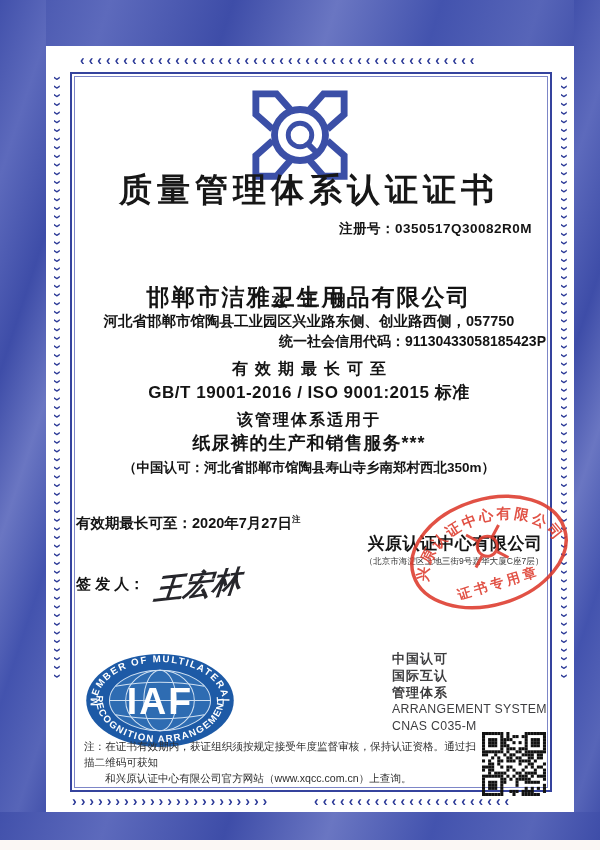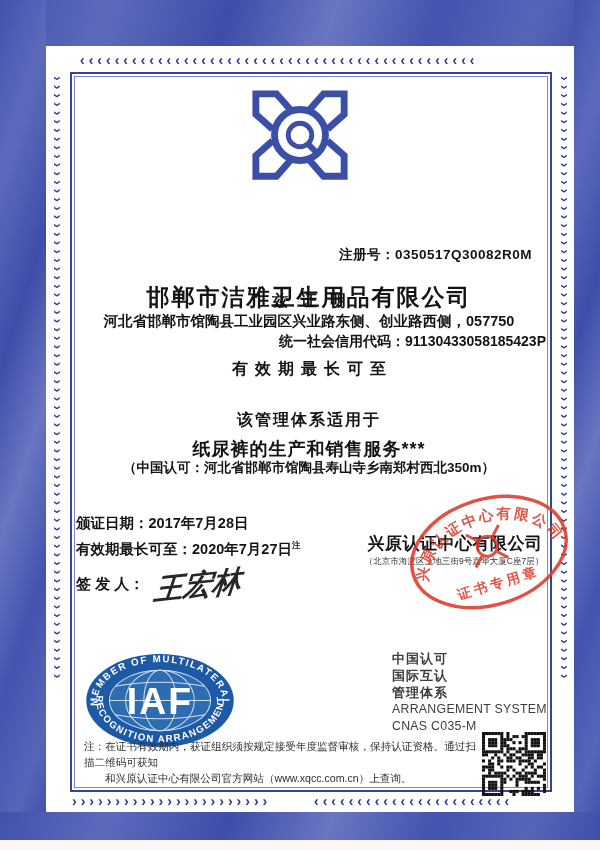--- a/index.html
+++ b/index.html
@@ -15,29 +15,29 @@
   
   .chev{position:absolute;color:#2c3a97;font-weight:900;font-size:14px;line-height:14px;
         letter-spacing:4px;white-space:nowrap;overflow:hidden;}
   .chev.vert{transform:rotate(90deg);transform-origin:left top;}
   
   .frame{position:absolute;left:70px;top:72px;width:478px;height:716px;border:2px solid #35439d;}
   .frame::after{content:'';position:absolute;inset:2px;border:1px solid #7d86c7;}
   
   .c{position:absolute;left:72px;width:474px;text-align:center;}
   .title{font-size:33px;font-weight:700;letter-spacing:5px;color:#171717;}
-  .reg{position:absolute;right:68px;font-size:13.5px;font-weight:700;letter-spacing:.5px;margin-top:26px;}
+  .reg{position:absolute;right:68px;font-size:13.5px;font-weight:700;letter-spacing:.5px;}
   .hereby{font-size:16px;font-weight:700;letter-spacing:13px;text-indent:13px;}
   .company{font-size:23px;font-weight:700;letter-spacing:2px;}
   .addr{font-size:14.5px;font-weight:700;}
   .credit{font-size:14px;font-weight:700;text-align:right;}
   .conform{font-size:16px;font-weight:700;letter-spacing:7px;text-indent:7px;}
   .standard{font-size:17px;font-weight:700;letter-spacing:.5px;}
   .scopehead{font-size:16px;font-weight:700;letter-spacing:2px;}
-  .scopetext{font-size:18px;font-weight:700;letter-spacing:1px;margin-top:6px;}
+  .scopetext{font-size:18px;font-weight:700;letter-spacing:1px;}
   .sites{font-size:13.5px;font-weight:700;}
   .dates{position:absolute;left:76px;font-size:14.5px;font-weight:700;}
   .dates .row{margin-bottom:7px;white-space:nowrap;}
   .dates sup{font-size:8.5px;}
   .signline{position:absolute;left:76px;font-size:15px;font-weight:700;}
   .signature{display:inline-block;font-family:"DejaVu Serif","Liberation Serif",serif;
              font-style:italic;font-weight:700;font-size:29px;color:#26262b;
              transform:rotate(-6deg) skewX(-12deg);margin-left:10px;vertical-align:-6px;}
   .issuer{position:absolute;left:350px;width:210px;text-align:center;}
   .issuer-name{font-size:17px;font-weight:700;letter-spacing:.5px;}
@@ -82,41 +82,40 @@
         <polyline points="27,58 10,73 10,94 31,94 46,77"></polyline>
         <polyline points="83,58 100,73 100,94 79,94 64,77"></polyline>
       </g>
       <g stroke="#3b4fa7" fill="none">
         <circle cx="55" cy="52" r="12" stroke-width="5"></circle>
         <path d="M63,61 L73,71" stroke-width="6"></path>
       </g>
     </svg>
   </div>
 
+  <div class="c title" style="top:168px;">质量管理体系认证证书</div>
   <div class="reg" style="top:220px;">
     <span>注册号：</span><span>0350517Q30082R0M</span>
   </div>
 
   <div class="c hereby" style="top:259px;margin-top:32px;">兹证明</div>
   <div class="c company" style="top:282px;">邯郸市洁雅卫生用品有限公司</div>
   <div class="c addr" style="top:312px;">河北省邯郸市馆陶县工业园区兴业路东侧、创业路西侧，057750</div>
   <div class="c credit" style="top:333px;">
     <span>统一社会信用代码：</span><span>91130433058185423P</span>
   </div>
 
   <div class="c conform" style="top:359px;">有效期最长可至</div>
+  <div class="c standard" style="top:381px;">GB/T 19001-2016 / ISO 9001:2015 标准</div>
 
   <div class="c scopehead" style="top:410px;">该管理体系适用于</div>
   <div class="c scopetext" style="top:431px;">纸尿裤的生产和销售服务***</div>
   <div class="c sites" style="top:459px;">（中国认可：河北省邯郸市馆陶县寿山寺乡南郑村西北350m）</div>
 
   <div class="dates" style="top:514px;">
-    <div class="row">
-      <span>颁证日期：</span><span>2017年7月28日</span>
-    </div>
     <div class="row">
       <span>有效期最长可至：</span><span>2020年7月27日</span><sup>注</sup>
     </div>
   </div>
   <div class="signline" style="top:566px;">
     <span>签 发 人：</span><span class="signature">王宏林</span>
   </div>
 
   <div class="issuer" style="top:532px;">
     <div class="issuer-name">兴原认证中心有限公司</div>

